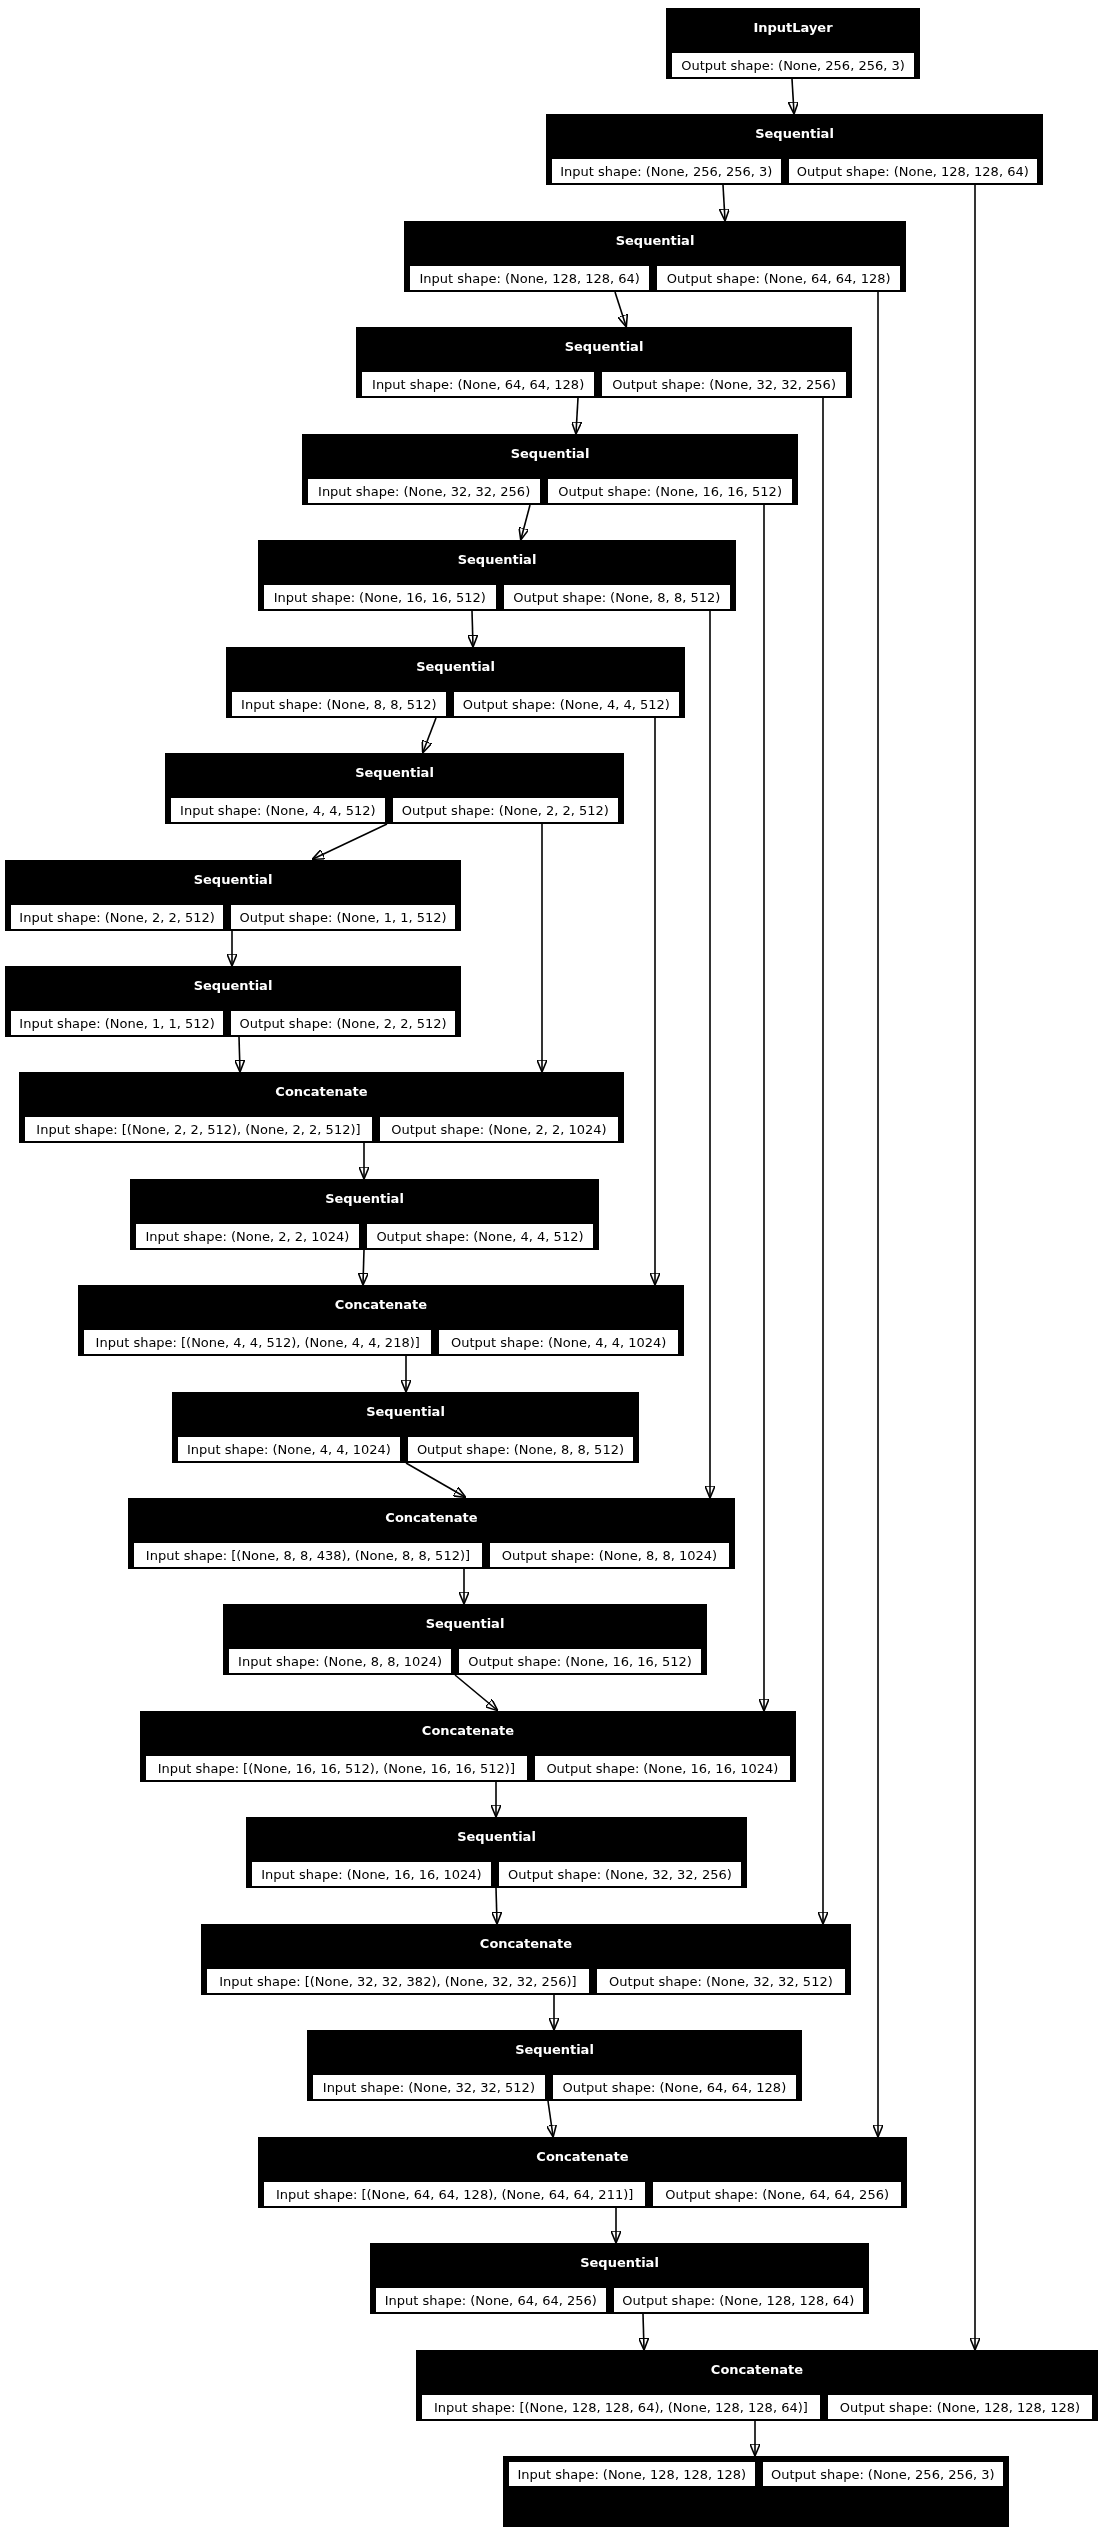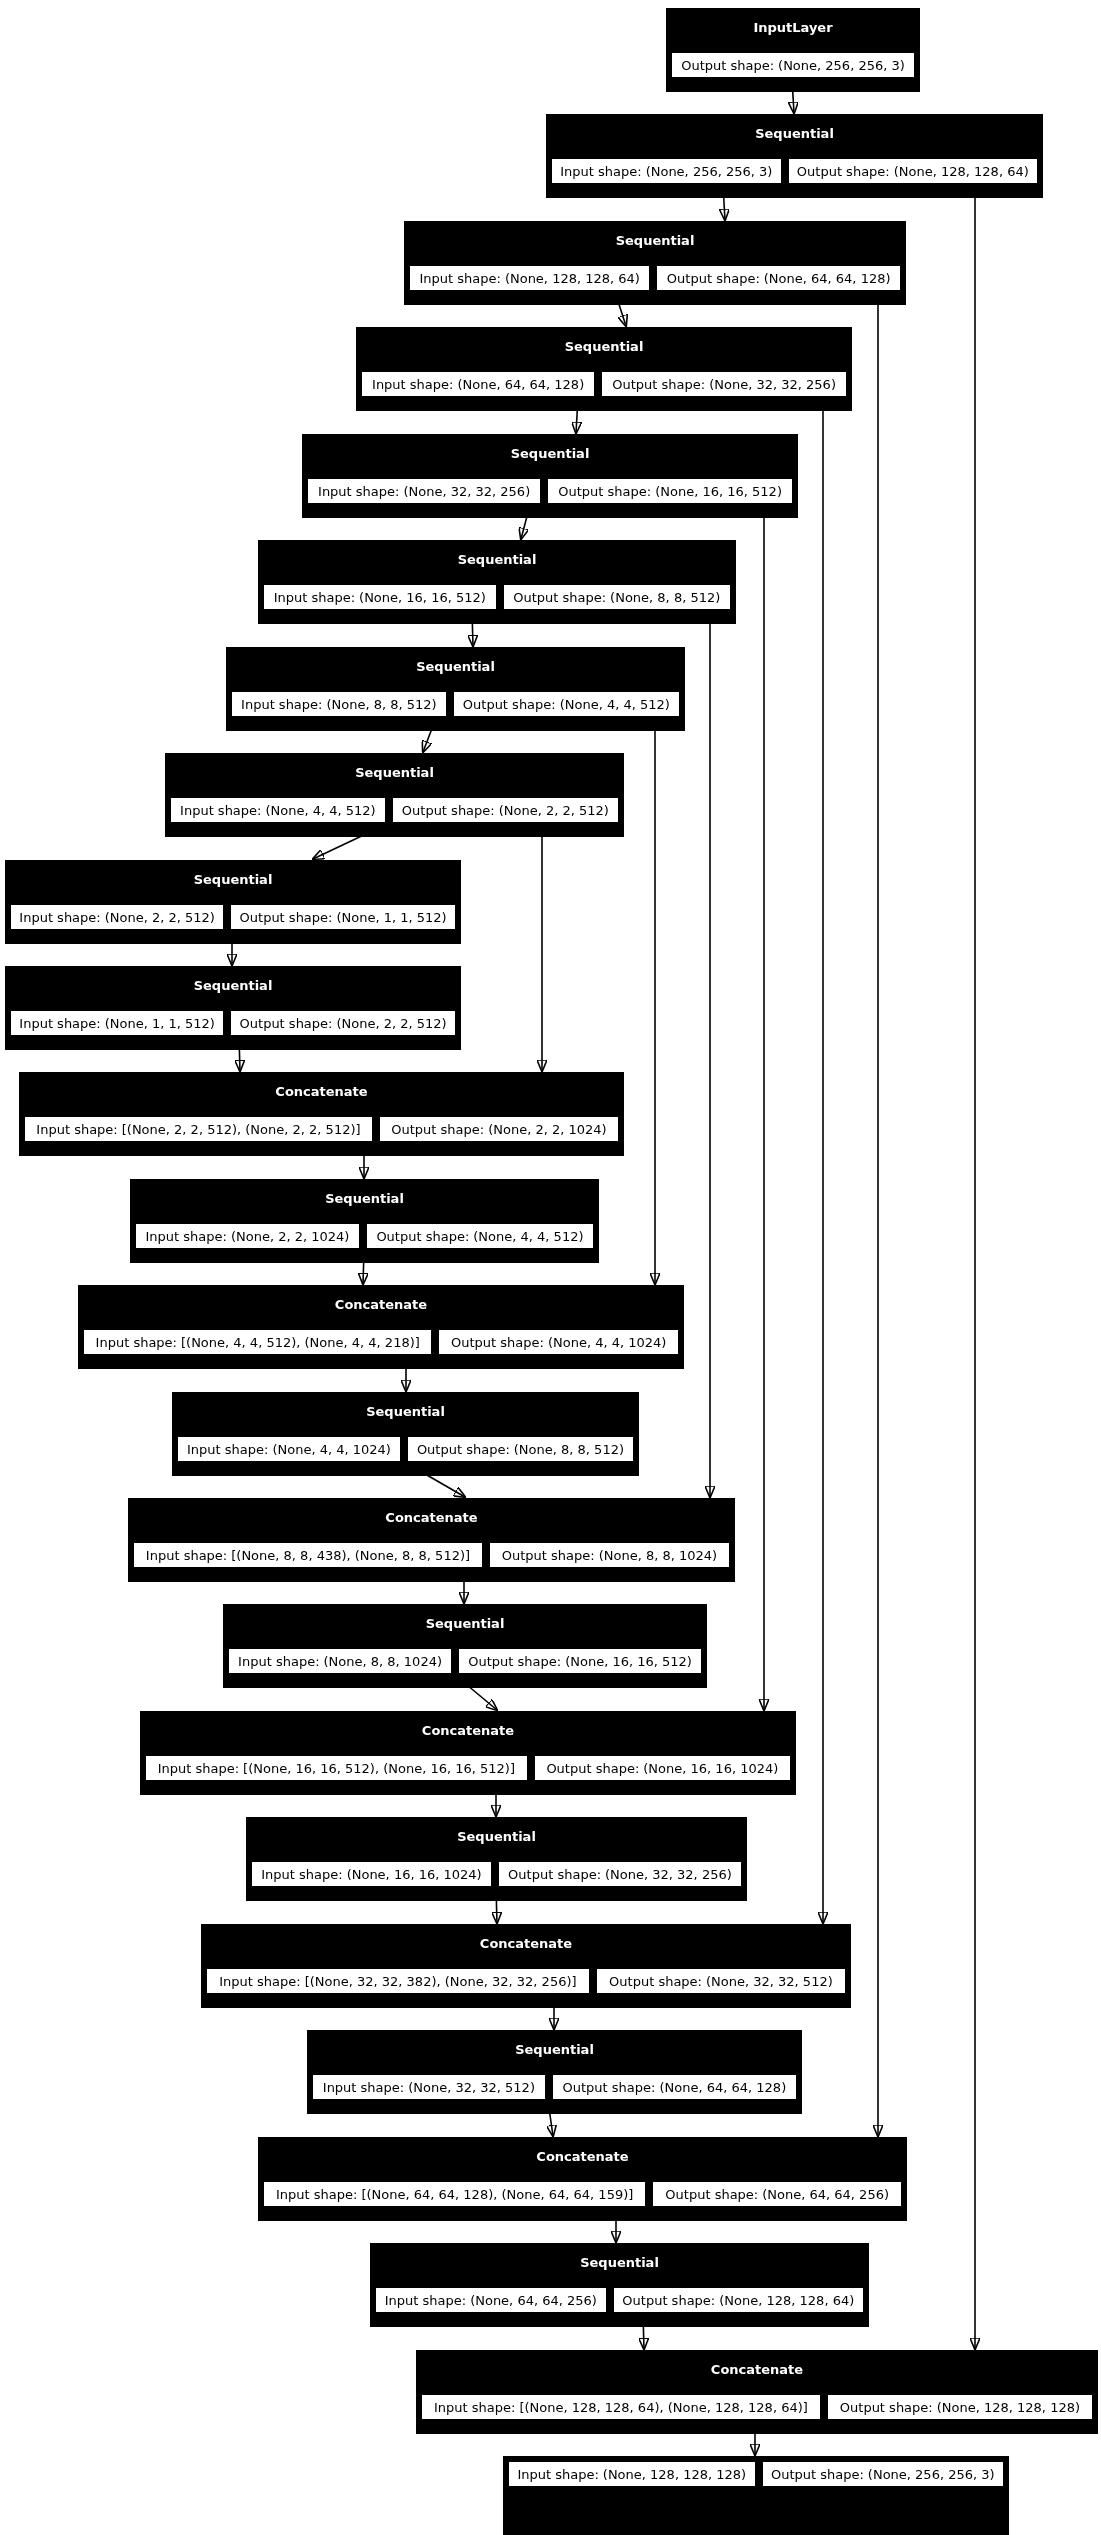--- a/index.html
+++ b/index.html
@@ -2,21 +2,21 @@
 <html><head>
 <meta charset="utf-8">
 <style>
   html,body { margin:0; padding:0; background:#ffffff; }
   #canvas {
     position:relative; width:1101px; height:2535px; background:#ffffff;
     font-family:"DejaVu Sans","Liberation Sans",sans-serif; overflow:hidden;
   }
   #edges { position:absolute; left:0; top:0; width:1101px; height:2535px; pointer-events:none; }
   #edges path, #edges line { stroke:#000000; stroke-width:1.6; fill:none; }
-  .node { position:absolute; height:84px; background:#000000; box-sizing:border-box; }
+  .node { position:absolute; height:71px; background:#000000; box-sizing:border-box; }
   .ttl {
     height:39px; line-height:39px; text-align:center;
     color:#ffffff; font-size:13px; font-weight:bold; white-space:nowrap; overflow:hidden;
   }
   .cells { display:flex; gap:4px; padding:0 4px; height:32px; align-items:flex-end; }
   .cell {
     flex:1 1 auto; height:28px; box-sizing:border-box;
     background:#ffffff; border:2px solid #000000; color:#000000;
     display:flex; align-items:center; justify-content:center;
     font-size:13px; white-space:nowrap; overflow:hidden; padding:0 6px;
@@ -343,21 +343,21 @@
           <span class="val">(None, 64, 64, 128)</span>
         </div>
     </div>
   </div>
 
   <div class="node" style="left:258px;top:2137px;width:649px">
     <div class="ttl">Concatenate</div>
     <div class="cells">
       <div class="cell">
           <span class="lbl">Input shape:</span>
-          <span class="val">[(None, 64, 64, 128), (None, 64, 64, 159)]</span>
+          <span class="val">[(None, 64, 64, 128), (None, 64, 64, 211)]</span>
         </div>
       <div class="cell">
           <span class="lbl">Output shape:</span>
           <span class="val">(None, 64, 64, 256)</span>
         </div>
     </div>
   </div>
 
   <div class="node" style="left:370px;top:2243px;width:499px">
     <div class="ttl">Sequential</div>

